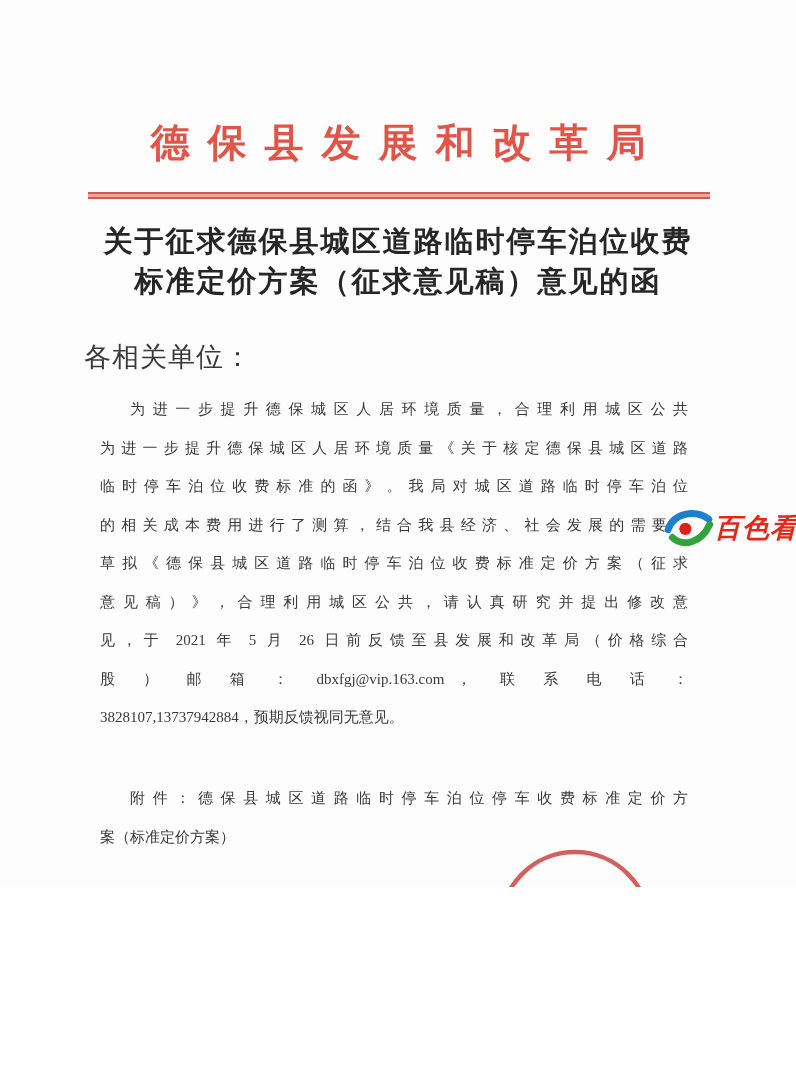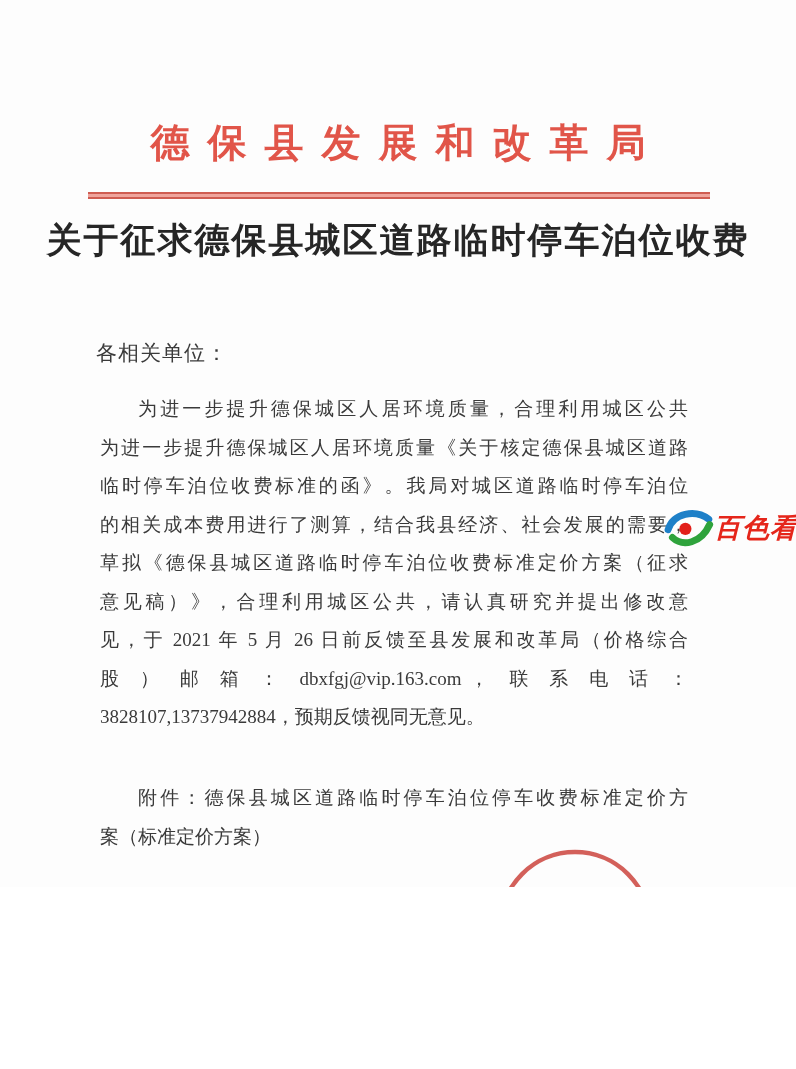--- a/index.html
+++ b/index.html
@@ -20,35 +20,35 @@
     position:absolute;top:192px;left:88px;width:622px;height:3px;
     background:#efa49c;
     border-top:2px solid #cf5c51;border-bottom:2px solid #cf5c51;
   }
   
   .doc-title{
     position:absolute;top:221px;left:0;width:100%;
     text-align:center;font-weight:bold;color:#262626;
   }
   .title-line{
-    font-size:35px;line-height:40px;letter-spacing:2px;white-space:nowrap;
+    font-size:29px;line-height:40px;letter-spacing:2px;white-space:nowrap;
   }
   
   .salutation{
-    position:absolute;top:339px;left:96px;width:588px;
-    font-size:21px;letter-spacing:1px;
+    position:absolute;top:339px;left:84px;width:588px;
+    font-size:27px;letter-spacing:1px;
   }
   .paragraph{
     position:absolute;top:390px;left:100px;width:588px;
   }
   .attachment{
     position:absolute;top:779px;left:100px;width:588px;
   }
   .body-line{
-    font-size:19px;line-height:38.5px;height:38.5px;
+    font-size:15px;line-height:38.5px;height:38.5px;
     text-align:justify;text-align-last:justify;
     white-space:nowrap;overflow:visible;
   }
   .paragraph .body-line:first-child,
   .attachment .body-line:first-child{text-indent:2em;}
   .paragraph .body-line:last-child,
   .attachment .body-line:last-child{text-align-last:left;white-space:normal;}
   
   .sig-agency{
     position:absolute;top:914px;left:468px;width:210px;
@@ -102,20 +102,21 @@
 </head>
 <body>
 
 <div class="page">
 
   <div class="agency-name">德保县发展和改革局</div>
   <div class="red-rule"></div>
 
   <div class="doc-title">
       <div class="title-line">关于征求德保县城区道路临时停车泊位收费</div>
+      <div class="title-line">标准定价方案（征求意见稿）意见的函</div>
     </div>
 
   <div class="salutation">各相关单位：</div>
 
   <div class="paragraph">
       <div class="body-line">为进一步提升德保城区人居环境质量，合理利用城区公共</div>
       <div class="body-line">为进一步提升德保城区人居环境质量《关于核定德保县城区道路</div>
       <div class="body-line">临时停车泊位收费标准的函》。我局对城区道路临时停车泊位</div>
       <div class="body-line">的相关成本费用进行了测算，结合我县经济、社会发展的需要，</div>
       <div class="body-line">草拟《德保县城区道路临时停车泊位收费标准定价方案（征求</div>

